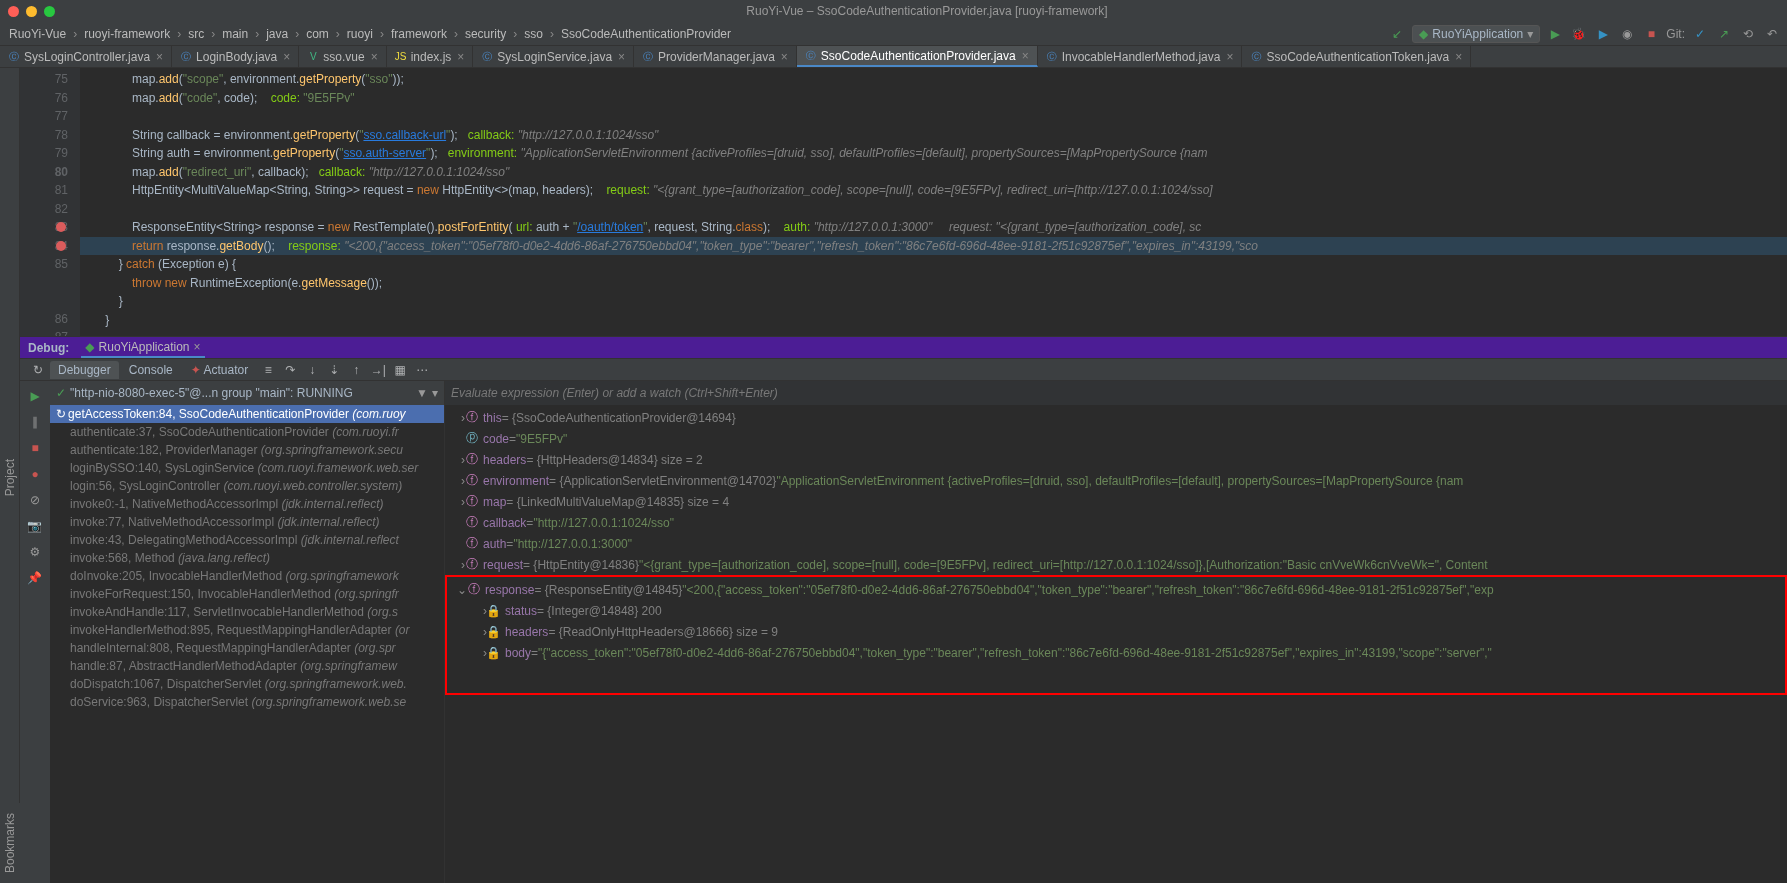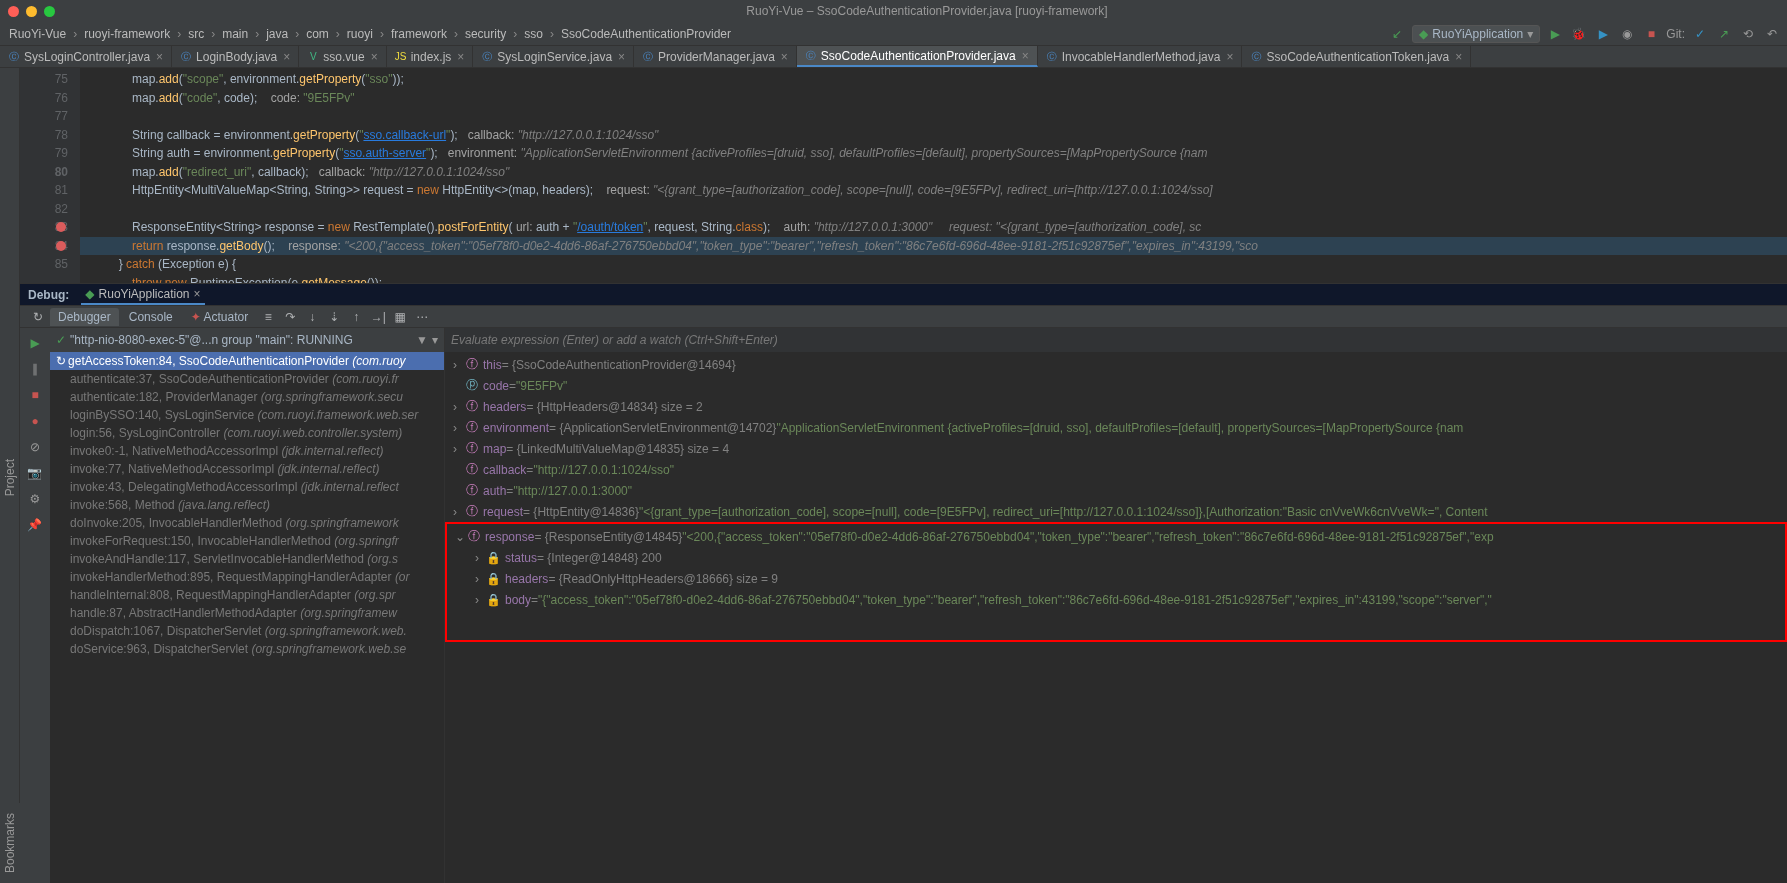--- a/index.html
+++ b/index.html
@@ -20,50 +20,50 @@
 .tabs { height: 22px; background: #3c3f41; display: flex; align-items: center; border-bottom: 1px solid #323232; font-size: 11px; overflow: hidden; }
 .tab { display: flex; align-items: center; gap: 4px; padding: 0 8px; height: 100%; border-right: 1px solid #323232; color: #bbb; white-space: nowrap; }
 .tab.active { background: #4e5254; color: #fff; border-bottom: 2px solid #4a88c7; }
 .tab .close { color: #888; margin-left: 2px; }
 .ico { width: 12px; height: 12px; display: inline-flex; align-items: center; justify-content: center; font-size: 10px; }
 .ico-c { color: #4a88c7; } .ico-vue { color: #41b883; } .ico-js { color: #f1dd3f; }
 .main { display: flex; height: calc(100% - 22px - 24px - 22px); }
 .left-gutter { width: 20px; background: #3c3f41; border-right: 1px solid #323232; display: flex; flex-direction: column; align-items: center; padding-top: 4px; gap: 20px; writing-mode: vertical-rl; font-size: 10px; color: #999; }
 .left-gutter .vtab { transform: rotate(180deg); padding: 4px 2px; cursor: pointer; }
 .editor-wrap { flex: 1; display: flex; flex-direction: column; }
-.editor { display: flex; height: 215px; background: #2b2b2b; overflow: hidden; }
+.editor { display: flex; height: 268px; background: #2b2b2b; overflow: hidden; }
 .gutter { width: 60px; background: #313335; color: #606366; text-align: right; padding-right: 12px; font-family: "JetBrains Mono", Consolas, monospace; font-size: 11px; line-height: 18.5px; padding-top: 2px; position: relative; }
 .gutter .bp { position: absolute; right: 2px; width: 10px; height: 10px; border-radius: 50%; background: #db5c5c; }
 .code { flex: 1; font-family: "JetBrains Mono", Consolas, monospace; font-size: 11px; line-height: 18.5px; padding-top: 2px; white-space: pre; overflow: hidden; }
 .code .line { height: 18.5px; padding-left: 12px; }
 .code .hl { background: #2d4252; } 
 .code .kw { color: #cc7832; } .code .str { color: #6a8759; } .code .cmt { color: #808080; font-style: italic; }
 .code .fn { color: #ffc66d; } .code .lnk { color: #287bde; text-decoration: underline; }
-.code .param { color: #a3a3a3; margin-top: 28px; }
+.code .param { color: #84cc16; margin-top: 28px; }
 
 .debug-panel { flex: 1; background: #2b2b2b; border-top: 1px solid #323232; display: flex; flex-direction: column; }
-.debug-header { height: 22px; background: #0f172a; display: flex; align-items: center; padding: 0 8px; font-size: 11px; gap: 12px; border-bottom: 1px solid #323232; }
+.debug-header { height: 22px; background: #4c1d95; display: flex; align-items: center; padding: 0 8px; font-size: 11px; gap: 12px; border-bottom: 1px solid #323232; }
 .debug-header .lbl { font-weight: bold; }
 .debug-header .d-tab { display: flex; align-items: center; gap: 4px; color: #bbb; border-bottom: 2px solid #4a88c7; padding: 0 4px; height: 100%; }
 .debug-tools { height: 22px; background: #3c3f41; display: flex; align-items: center; padding: 0 8px; font-size: 11px; gap: 2px; border-bottom: 1px solid #323232; }
 .debug-tools .dtab { padding: 2px 8px; border-radius: 3px 3px 0 0; }
 .debug-tools .dtab.active { background: #4e5254; }
 .debug-tools .dicon { width: 20px; height: 20px; display: flex; align-items: center; justify-content: center; color: #afb1b3; }
 .debug-body { flex: 1; display: flex; }
 .debug-left-icons { width: 30px; background: #3c3f41; display: flex; flex-direction: column; align-items: center; gap: 8px; padding-top: 6px; }
 .debug-left-icons .dli { width: 18px; height: 18px; display: flex; align-items: center; justify-content: center; }
 .frames { width: 395px; border-right: 1px solid #323232; display: flex; flex-direction: column; font-size: 11px; }
 .frame-head { height: 24px; display: flex; align-items: center; padding: 0 6px; background: #3c3f41; gap: 4px; }
 .frame-head .green-chk { color: #499c54; }
 .frame-head .txt { flex: 1; }
 .frame-list { flex: 1; overflow: hidden; }
 .frame-row { padding: 2px 6px 2px 20px; color: #787878; white-space: nowrap; overflow: hidden; text-overflow: ellipsis; }
 .frame-row.sel { background: #4b6eaf; color: #fff; }
 .frame-row .cls-part { font-style: italic; }
-.vars { flex: 1; display: flex; flex-direction: column; font-size: 11px; font-family: "JetBrains Mono", Consolas, monospace; }
+.vars { flex: 1; display: flex; flex-direction: column; font-size: 11px; font-family: "JetBrains Mono", Consolas, monospace; text-align: right; }
 .eval-row { height: 24px; display: flex; align-items: center; padding: 0 6px; background: #313335; color: #787878; font-style: italic; }
 .var-tree { flex: 1; padding: 2px 0; overflow: hidden; }
 .var-row { display: flex; align-items: center; height: 21px; padding-left: 8px; white-space: nowrap; }
 .var-row .chev { width: 12px; color: #888; }
 .var-row .vico { width: 14px; display: inline-flex; align-items: center; justify-content: center; margin-right: 4px; }
 .vico-f { color: #c77dbb; } .vico-p { color: #6fafbd; } .vico-lock { color: #c77dbb; }
 .var-row .vname { color: #9876aa; }
 .var-row .vtype { color: #808080; }
 .var-row .vval { color: #6a8759; }
 .var-row.indent1 { padding-left: 28px; }

